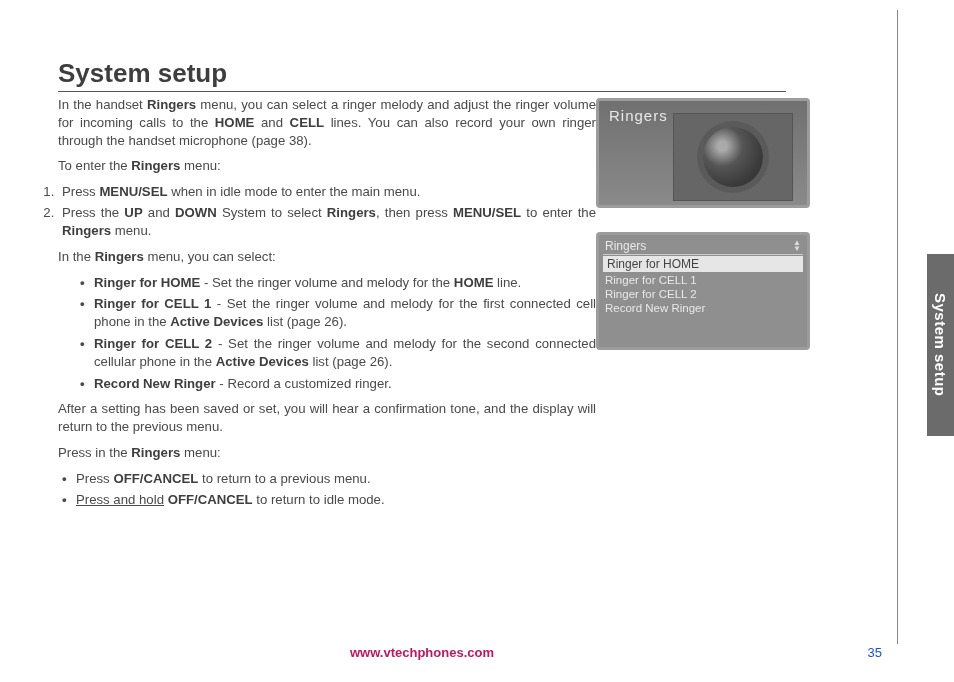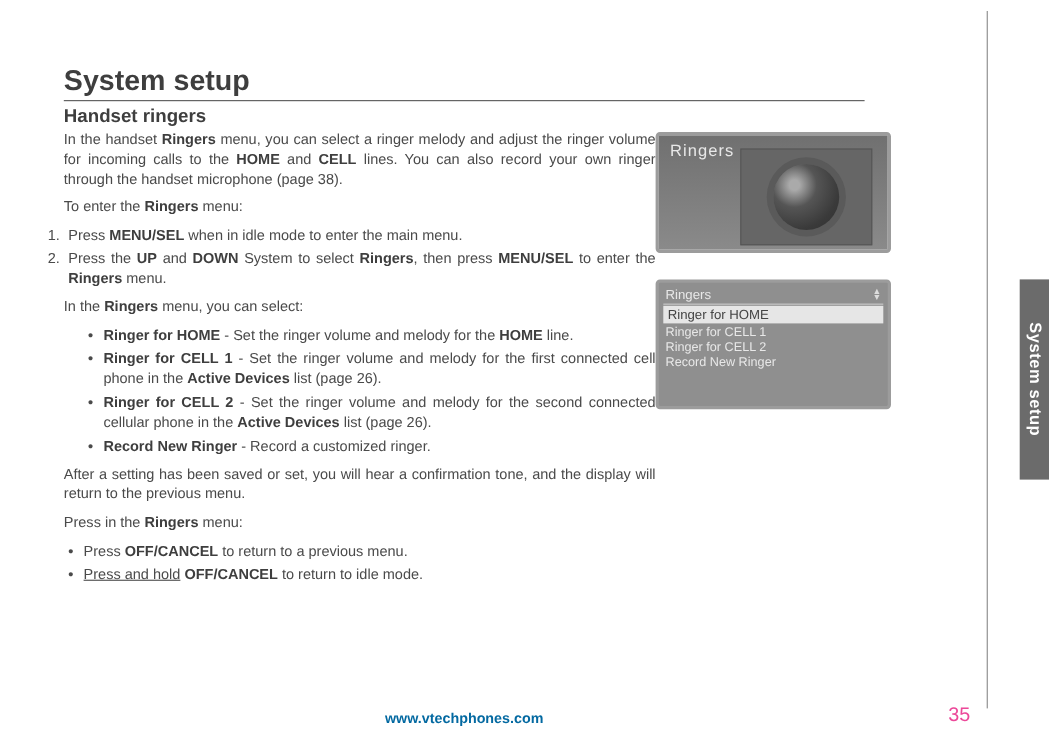--- a/index.html
+++ b/index.html
@@ -144,40 +144,39 @@
     background: #888;
   }
   .footer {
     position: absolute;
     left: 0;
     bottom: 22px;
     width: 844px;
     text-align: center;
     font-size: 13px;
     font-weight: bold;
-    color: #0369a1;
+    color: #be185d;
   }
   .pagenum {
     position: absolute;
     right: 72px;
     bottom: 22px;
-    font-size: 18px;
-    color: #ec4899;
+    font-size: 13px;
+    color: #1d4ed8;
   }
 </style>
 </head>
 <body>
 
 <div class="page">
   <div class="vline"></div>
 
   <div class="content">
     <div class="title">System setup</div>
     <hr class="hr-main">
-    <div class="subtitle">Handset ringers</div>
 
     <div class="body-area">
       <div class="text-col">
         <p>
           <span>In the handset </span><b>Ringers</b><span> menu, you can select a ringer melody and adjust the ringer volume for incoming calls to the </span><b>HOME</b><span> and </span><b>CELL</b><span> lines. You can also record your own ringer through the handset microphone (page 38).</span>
         </p>
 
         <p>
           <span>To enter the </span><b>Ringers</b><span> menu:</span>
         </p>

